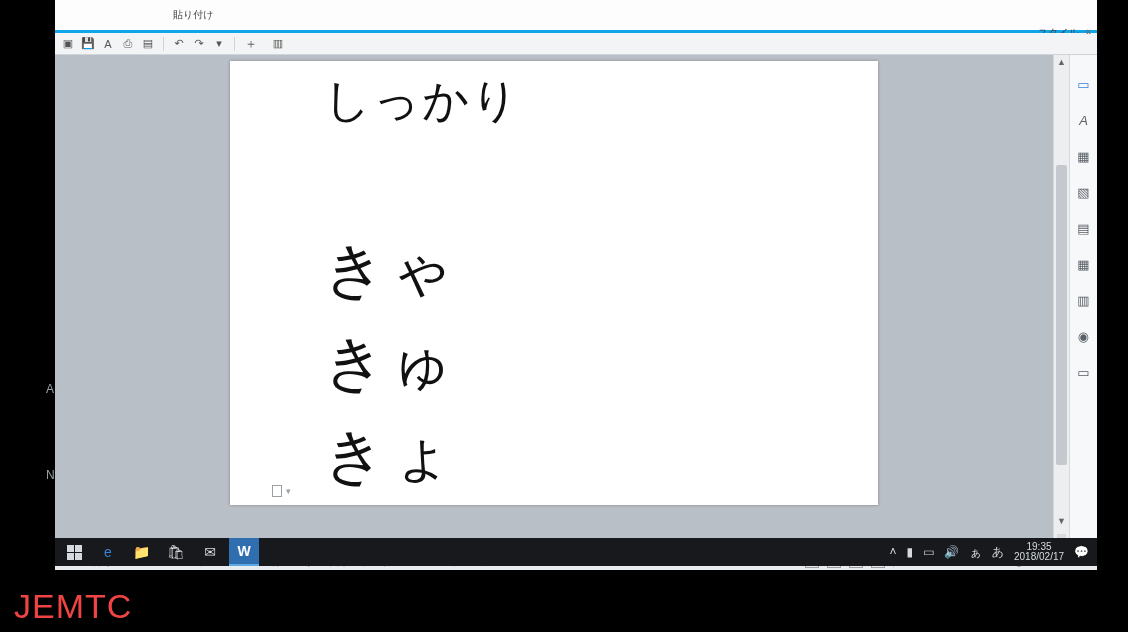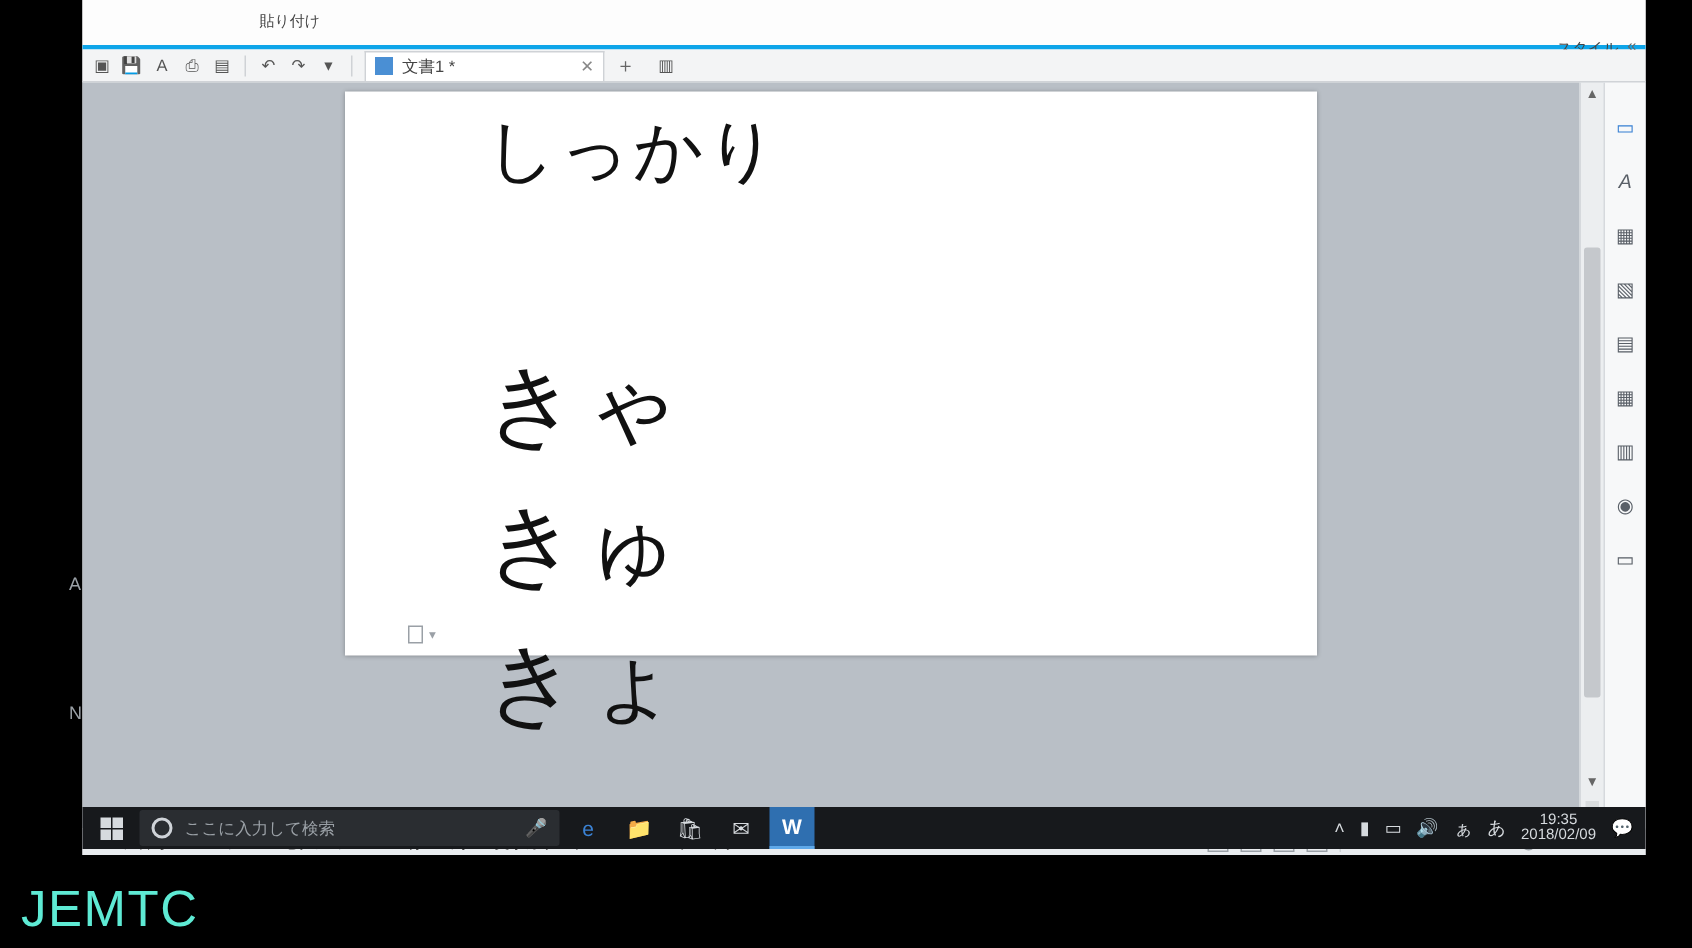--- a/index.html
+++ b/index.html
@@ -14,21 +14,21 @@
   .style-area .caret { font-size: 8px; color: #666; }
   .tabbar { height: 22px; background: #f3f4f5; border-bottom: 1px solid #d0d3d7; display: flex; align-items: center; padding: 0 6px; gap: 6px; }
   .tabbar .tiny-ico { width: 14px; height: 14px; display: inline-flex; align-items: center; justify-content: center; font-size: 11px; color: #555; }
   .tabbar .sep { width: 1px; height: 14px; background: #cfd2d6; margin: 0 2px; }
   .doc-tab { height: 20px; min-width: 160px; background: #fff; border: 1px solid #cfd2d6; border-bottom: none; display: flex; align-items: center; padding: 0 6px; gap: 6px; font-size: 11px; color: #444; }
   .doc-tab .doc-ico { width: 12px; height: 12px; background: #4a8fd4; display: inline-block; }
   .doc-tab .close { font-size: 11px; color: #888; margin-left: auto; }
   .new-tab { width: 16px; height: 16px; display: flex; align-items: center; justify-content: center; color: #666; font-size: 13px; }
   .workspace { flex: 1; display: flex; background: #b9bfc6; min-height: 0; }
   .doc-area { flex: 1; display: flex; justify-content: center; padding-top: 6px; overflow: hidden; position: relative; }
-  .page { width: 648px; height: 376px; background: #fff; box-shadow: 0 0 3px rgba(0,0,0,.3); position: relative; padding: 18px 94px 20px; }
+  .page { width: 648px; height: 444px; background: #fff; box-shadow: 0 0 3px rgba(0,0,0,.3); position: relative; padding: 18px 94px 20px; }
   .doc-text { font-family: "Yu Mincho","Hiragino Mincho ProN","MS Mincho",serif; color: #111; }
   .ln1 { font-size: 46px; letter-spacing: 2px; line-height: 1.2; margin-top: -6px; }
   .ln-sp { height: 96px; }
   .ln2 { font-size: 60px; letter-spacing: 6px; line-height: 1.55; }
   .footer-mark { position: absolute; left: 42px; bottom: 8px; font-size: 13px; color: #9aa0a6; display: flex; align-items: center; gap: 4px; }
   .footer-mark .pg-ico { width: 10px; height: 12px; border: 1px solid #9aa0a6; display: inline-block; }
   .v-scroll { width: 16px; background: #eceef0; border-left: 1px solid #d6d9dd; position: relative; }
   .v-scroll .thumb { position: absolute; left: 2px; right: 2px; top: 110px; height: 300px; background: #c5c8cc; border-radius: 2px; }
   .v-scroll .up, .v-scroll .down { position: absolute; left: 0; right: 0; height: 14px; display: flex; align-items: center; justify-content: center; font-size: 9px; color: #666; }
   .v-scroll .up { top: 0; } .v-scroll .down { bottom: 24px; }
@@ -49,21 +49,21 @@
   .tb-btn { width: 30px; height: 28px; display: flex; align-items: center; justify-content: center; color: #d6dade; font-size: 14px; }
   .tb-btn.active { background: #2f6fb0; border-bottom: 2px solid #5fa8e8; }
   .searchbox { display: flex; align-items: center; background: #2a2d31; height: 24px; width: 280px; border-radius: 2px; padding: 0 8px; gap: 8px; }
   .searchbox .circle { width: 14px; height: 14px; border: 2px solid #cfd3d8; border-radius: 50%; }
   .searchbox .ph { color: #9aa0a6; font-size: 11px; flex: 1; }
   .searchbox .mic { color: #9aa0a6; font-size: 12px; }
   .tb-spacer { flex: 1; }
   .tray { display: flex; align-items: center; gap: 10px; color: #d6dade; font-size: 11px; padding-right: 4px; }
   .tray .clock { text-align: center; line-height: 1.05; font-size: 10px; }
   .tray .ico { font-size: 12px; }
-  .watermark { position: absolute; left: 14px; bottom: 6px; color: #5eead4; font-size: 34px; font-family: "Segoe UI", Arial, sans-serif; letter-spacing: 1px; font-weight: 300; }
+  .watermark { position: absolute; left: 14px; bottom: 6px; color: #ef4444; font-size: 34px; font-family: "Segoe UI", Arial, sans-serif; letter-spacing: 1px; font-weight: 300; }
   .left-letter { position: absolute; left: 46px; top: 382px; color: #9aa0a6; font-size: 12px; }
   .color-orange { color: #e08a2e; }
   .color-blue { color: #3b82d4; }
   .color-red { color: #c0392b; }
   .win-logo { display: grid; grid-template-columns: 7px 7px; grid-template-rows: 7px 7px; gap: 1px; }
   .win-logo span { background: #d6dade; }
 </style>
 </head>
 <body>
 
@@ -89,25 +89,20 @@
         <span class="tiny-ico color-orange">▣</span>
         <span class="tiny-ico color-blue">💾</span>
         <span class="tiny-ico color-red">A</span>
         <span class="tiny-ico">⎙</span>
         <span class="tiny-ico">▤</span>
         <span class="sep"></span>
         <span class="tiny-ico">↶</span>
         <span class="tiny-ico">↷</span>
         <span class="tiny-ico">▾</span>
         <span class="sep"></span>
-        <div class="doc-tab">
-          <span class="doc-ico"></span>
-          <span>文書1 *</span>
-          <span class="close">✕</span>
-        </div>
         <div class="new-tab">＋</div>
         <div class="spacer"></div>
         <span class="tiny-ico">▥</span>
       </div>
 
       <div class="workspace">
         <div class="doc-area">
           <div class="page">
             <div class="doc-text">
               <div class="ln1">しっかり</div>
@@ -177,25 +172,20 @@
 
   <div class="taskbar">
     <div class="tb-btn">
       <div class="win-logo">
           <span></span>
           <span></span>
           <span></span>
           <span></span>
         </div>
     </div>
-    <div class="searchbox">
-      <span class="circle"></span>
-      <span class="ph">ここに入力して検索</span>
-      <span class="mic">🎤</span>
-    </div>
     <div class="tb-btn">
         <span class="color-blue">e</span>
       </div>
     <div class="tb-btn">
         <span>📁</span>
       </div>
     <div class="tb-btn">
         <span>🛍</span>
       </div>
     <div class="tb-btn">
@@ -207,20 +197,20 @@
     <div class="tb-spacer"></div>
     <div class="tray">
       <span class="ico">˄</span>
       <span class="ico">▮</span>
       <span class="ico">▭</span>
       <span class="ico">🔊</span>
       <span class="ico">ぁ</span>
       <span class="ico">あ</span>
       <div class="clock">
         <div>19:35</div>
-        <div>2018/02/09</div>
+        <div>2018/02/17</div>
       </div>
       <span class="ico">💬</span>
     </div>
   </div>
 
   <div class="watermark">JEMTC</div>
 </div>
 
 </body></html>

